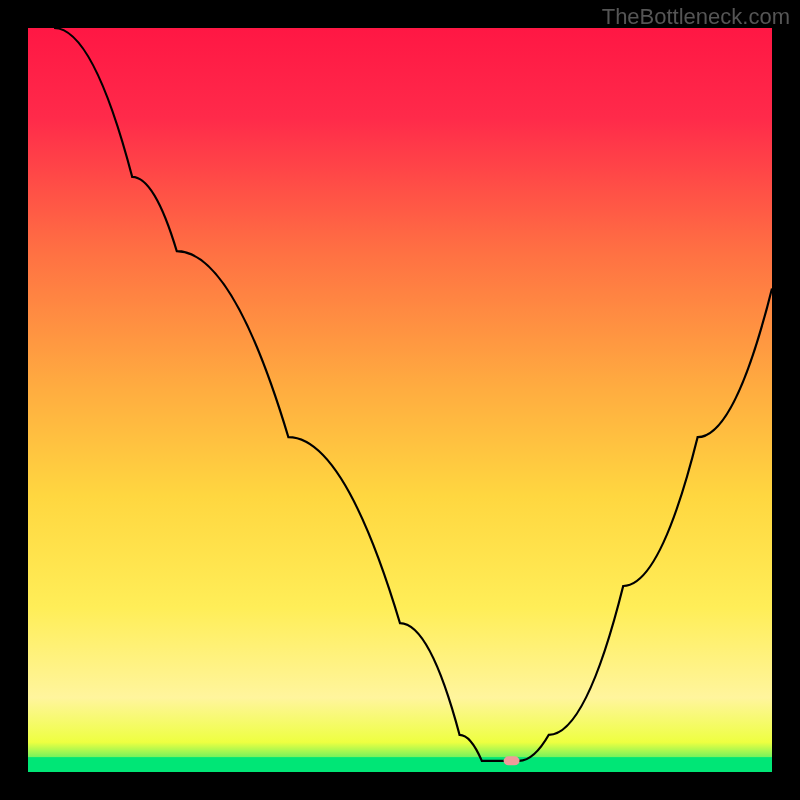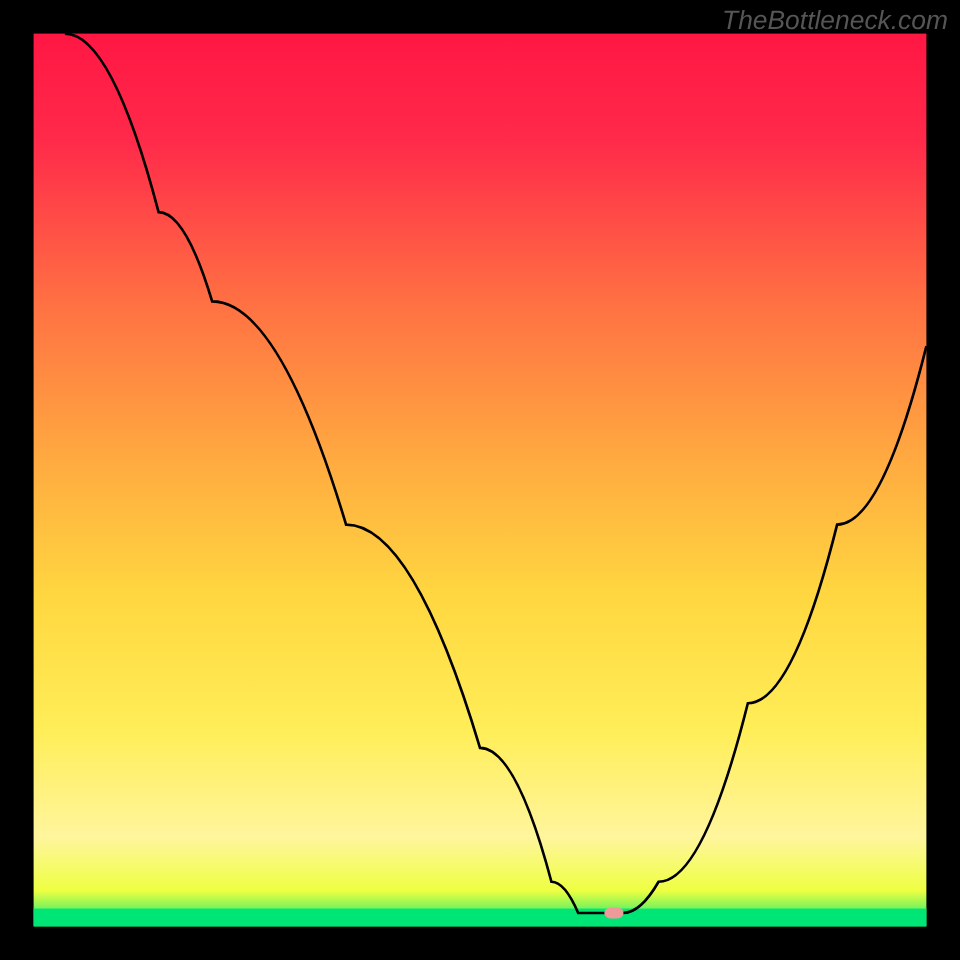--- a/index.html
+++ b/index.html
@@ -17,21 +17,20 @@
     height: 800px;
   }
   .watermark {
     position: absolute;
     top: 4px;
     right: 10px;
     color: #555;
     font-size: 22px;
     font-weight: 500;
     z-index: 10;
-    font-style: italic;
   }
   svg {
     display: block;
   }
 </style>
 </head>
 <body>
 
 <div class="container">
   <div class="watermark">TheBottleneck.com</div>

